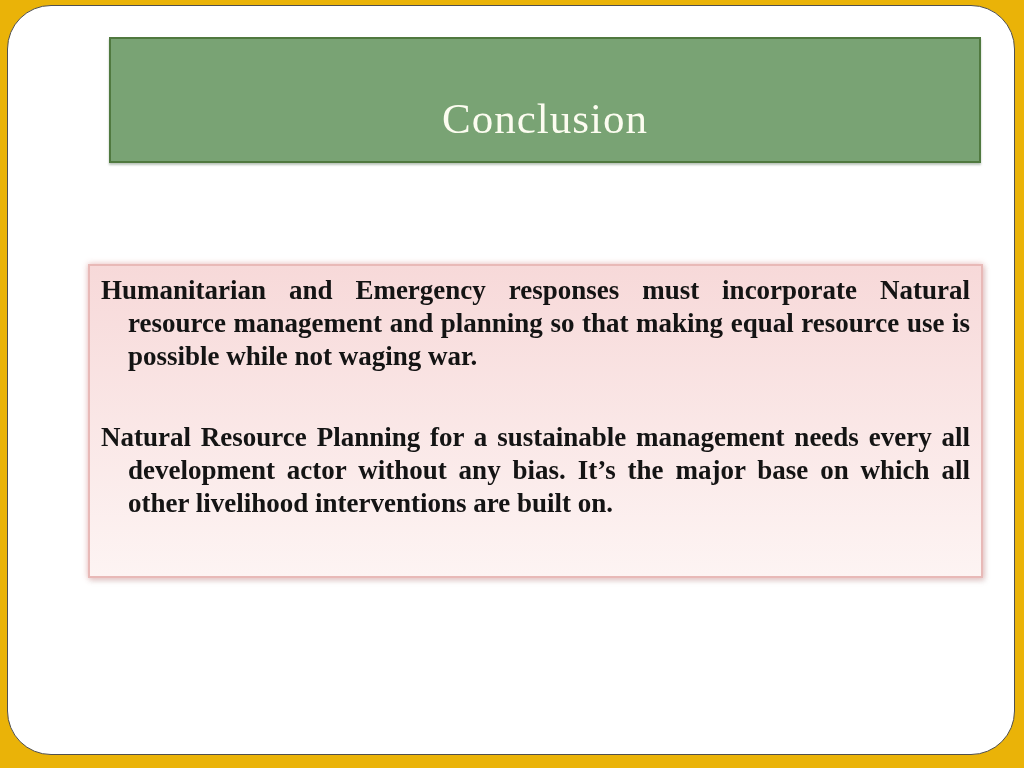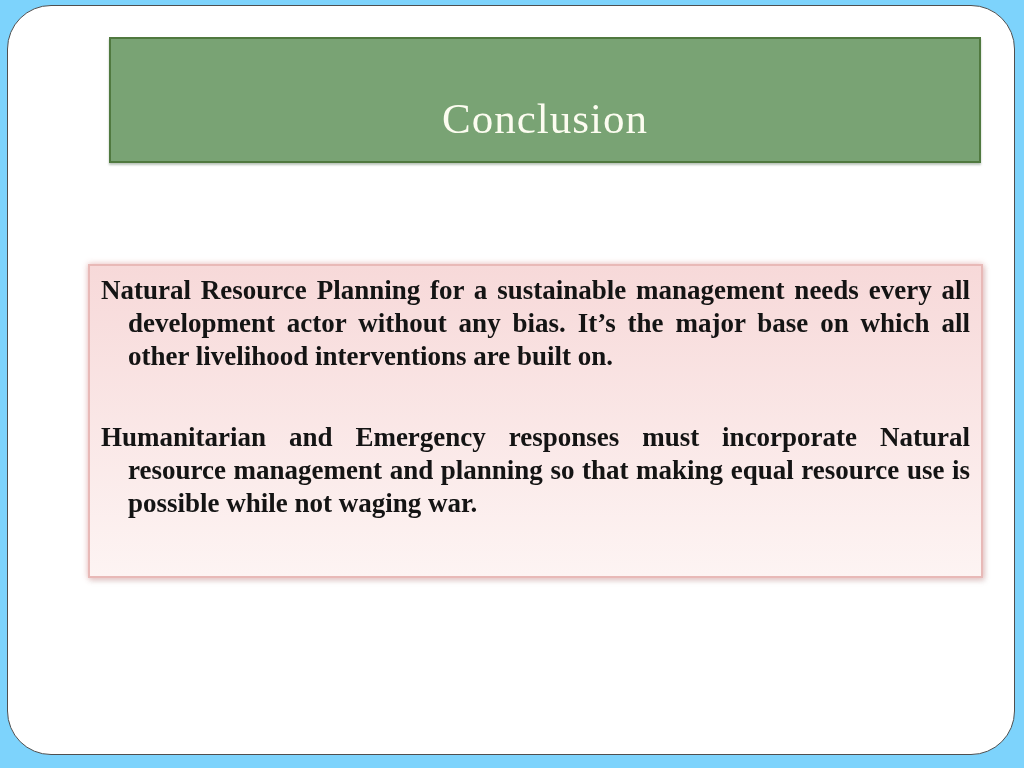--- a/index.html
+++ b/index.html
@@ -15,21 +15,21 @@
   html,body{
     margin:0;padding:0;
     width:1024px;height:768px;
     background:#ffffff;
     font-family:"Liberation Serif", serif;
     overflow:hidden;
   }
   .stage{
     position:relative;
     width:1024px;height:768px;
-    background:#7dd3fc;
+    background:#eab308;
   }
   .slide{
     position:absolute;
     left:7px;top:5px;
     width:1008px;height:750px;
     background:#ffffff;
     border:1.5px solid var(--slide-border);
     border-radius:44px;
     box-sizing:border-box;
   }
@@ -83,18 +83,18 @@
 <body>
 
 <div class="stage">
   <div class="slide">
 
     <div class="title-bar">
       <span class="title-text">Conclusion</span>
     </div>
 
     <div class="content-box">
+      <p class="body-para">Humanitarian and Emergency responses must incorporate Natural resource management and planning so that making equal resource use is possible while not waging war.</p>
       <p class="body-para">Natural Resource  Planning for a sustainable management needs every all development actor without any bias. It’s the major base on which all other livelihood interventions are built on.</p>
-      <p class="body-para">Humanitarian and Emergency responses must incorporate Natural resource management and planning so that making equal resource use is possible while not waging war.</p>
     </div>
 
   </div>
 </div>
 
 </body></html>

